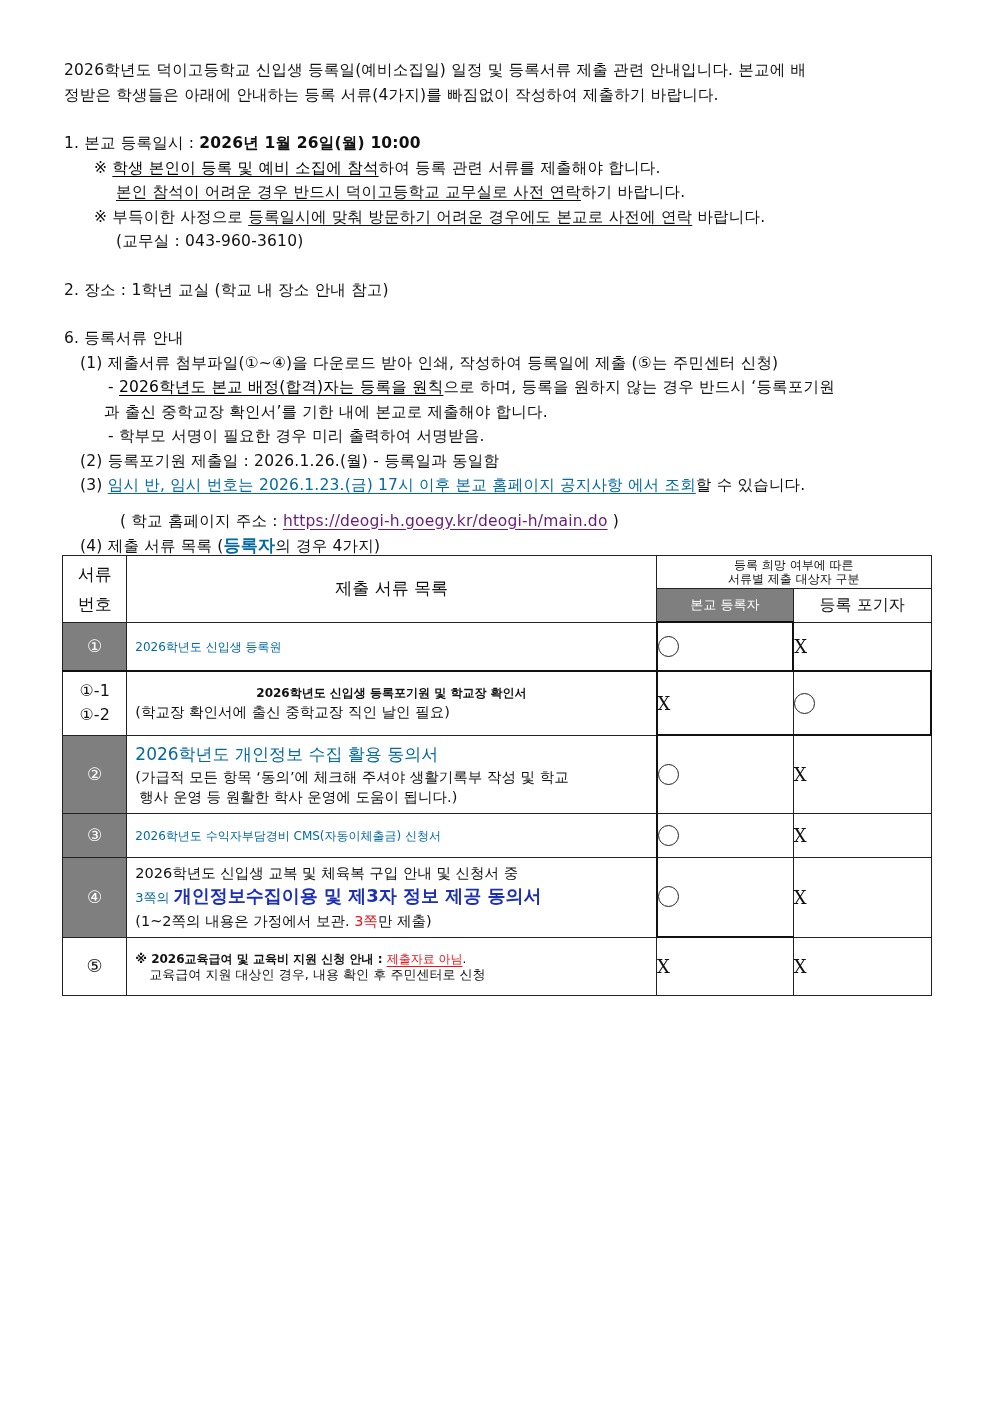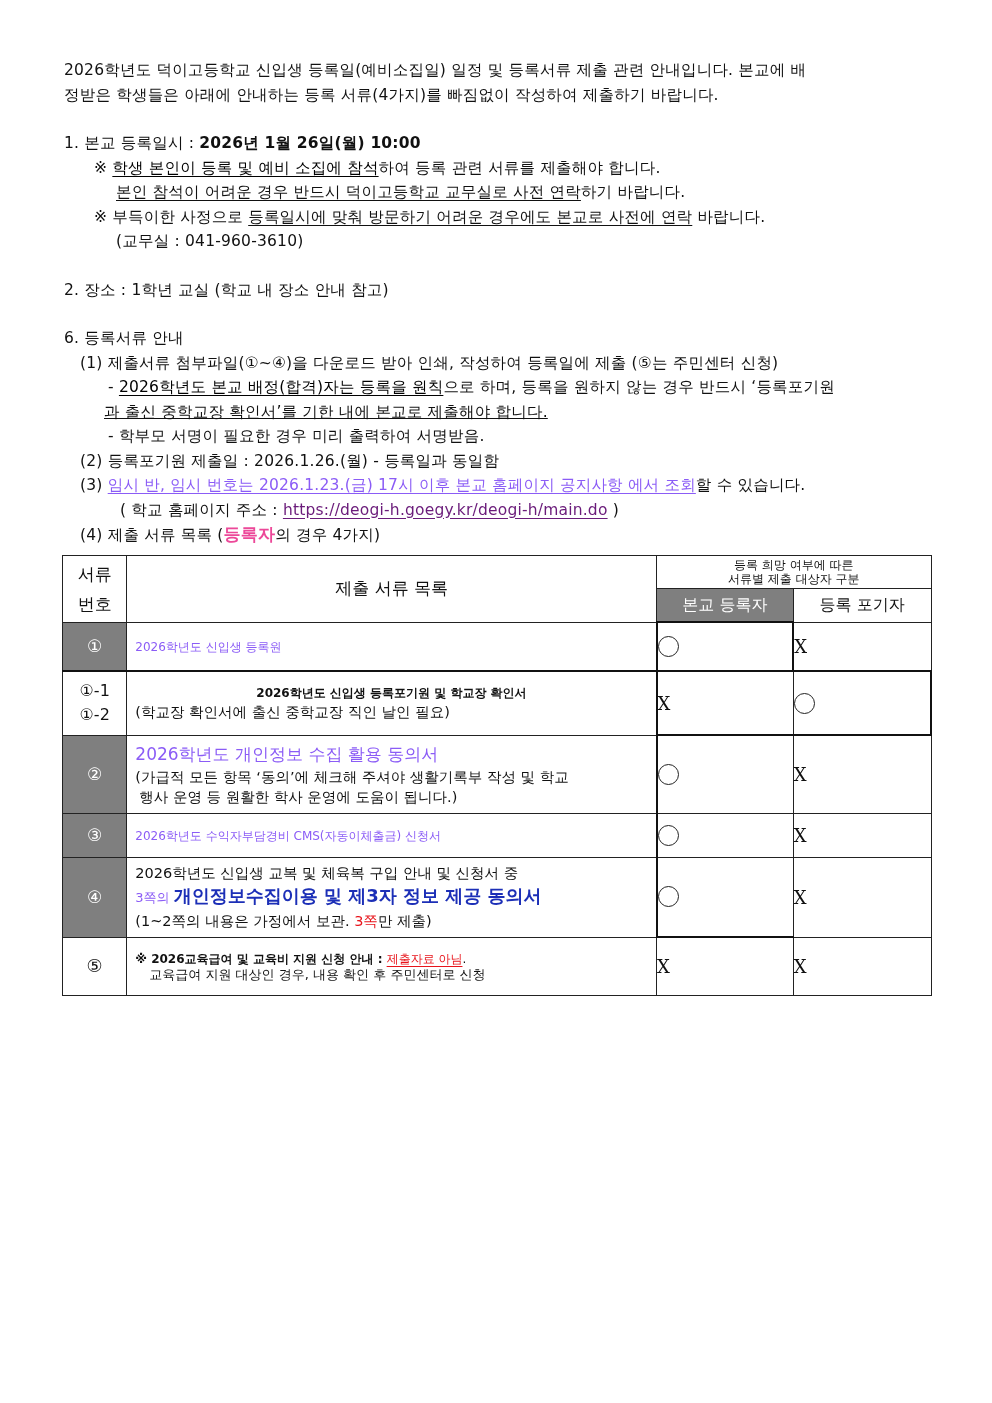--- a/index.html
+++ b/index.html
@@ -3,41 +3,41 @@
 <meta charset="utf-8">
 <style>
   html, body { margin:0; padding:0; background:#ffffff; }
   body { width:992px; height:1403px; position:relative; font-family:"DejaVu Sans", "Liberation Sans", sans-serif; color:#111; }
   .page { position:absolute; left:64px; top:58px; width:880px; font-size:15.5px; line-height:24.5px; letter-spacing:0.2px; }
   .p { margin:0; white-space:nowrap; }
   .indent1 { padding-left:30px; }
   .indent1b { padding-left:52px; }
   .indent2 { padding-left:16px; }
   .indent3 { padding-left:44px; }
-  .indent3b { padding-left:40px;text-decoration:underline; }
-  .indent4 { padding-left:56px; }
+  .indent3b { padding-left:40px; }
+  .indent4 { padding-left:56px;margin-top:11px; }
   .gap { height:24px; }
   .red { color:#000000; font-weight:normal; }
   .redn { color:#e8141b; }
   .u { text-decoration:underline; text-underline-offset:3px; }
-  .blue { color:#8b5cf6; }
-  .blue-b { color:#ec4899; font-weight:bold; }
+  .blue { color:#0369a1; }
+  .blue-b { color:#0369a1; font-weight:bold; }
   .link { color:#6a1b7a; text-decoration:underline; text-underline-offset:3px; }
   .bold { font-weight:bold;text-align:center; }
 
   table.docs { position:absolute; left:62px; top:555px; width:870px; border-collapse:collapse; font-size:15.5px; table-layout:fixed; }
   table.docs td { border:1px solid #222; padding:0; vertical-align:middle; }
   .c-num { width:64px; text-align:center; }
   .c-doc { width:527px; }
   .c-a { width:136px; text-align:center; }
   .c-b { width:137px; text-align:center; }
   .hdr-num { text-align:center; line-height:30px; font-size:17px; }
   .hdr-doc { text-align:center; font-size:17px; }
   .hdr-group { text-align:center; font-size:12px; line-height:14px; padding:2px 0 !important; }
-  .hdr-a { background:#7f7f7f; color:#fff; text-align:center; font-size:16px; height:32px;margin-top:34px; }
+  .hdr-a { background:#7f7f7f; color:#fff; text-align:center; font-size:13px; height:32px;margin-top:34px; }
   .hdr-b { text-align:center; font-size:16px; height:32px; }
   .num-dark { background:#7f7f7f; color:#fff; font-size:17px; }
   .num-light { font-size:16px; line-height:24px; }
   .doc-cell { padding:4px 8px !important; }
   .doc-main { font-size:12px; }
   .doc-sub { font-size:14.5px; line-height:20px; }
   .doc-sub2 { font-size:13px; line-height:14px; padding-left:14px; }
   .mark { font-family:"DejaVu Serif", "Liberation Serif", serif; font-size:18px; }
   .circle { display:inline-block; width:19px; height:19px; border:1.3px solid #222; border-radius:50%; vertical-align:middle; }
   .thick-l { border-left:2px solid #111 !important; }
@@ -51,21 +51,21 @@
 
 <div class="page">
   <p class="p">2026학년도 덕이고등학교 신입생 등록일(예비소집일) 일정 및 등록서류 제출 관련 안내입니다. 본교에 배</p>
   <p class="p">정받은 학생들은 아래에 안내하는 등록 서류(4가지)를 빠짐없이 작성하여 제출하기 바랍니다.</p>
   <div class="gap"></div>
 
   <p class="p"><span>1. 본교 등록일시 : </span><span class="bold">2026년 1월 26일(월) 10:00</span></p>
   <p class="p indent1"><span>※ </span><span class="red u">학생 본인이 등록 및 예비 소집에 참석</span><span>하여 등록 관련 서류를 제출해야 합니다.</span></p>
   <p class="p indent1b"><span class="u">본인 참석이 어려운 경우 반드시 덕이고등학교 교무실로 사전 연락</span><span>하기 바랍니다.</span></p>
   <p class="p indent1"><span>※ </span><span>부득이한 사정으로 </span><span class="u">등록일시에 맞춰 방문하기 어려운 경우에도 본교로 사전에 연락</span><span> 바랍니다.</span></p>
-  <p class="p indent1b">(교무실 : 041-960-3610)</p>
+  <p class="p indent1b">(교무실 : 043-960-3610)</p>
   <div class="gap"></div>
 
   <p class="p">2. 장소 : 1학년 교실 (학교 내 장소 안내 참고)</p>
   <div class="gap"></div>
 
   <p class="p">6. 등록서류 안내</p>
   <p class="p indent2">(1) 제출서류 첨부파일(①~④)을 다운로드 받아 인쇄, 작성하여 등록일에 제출 (⑤는 주민센터 신청)</p>
   <p class="p indent3"><span>- </span><span class="red u">2026학년도 본교 배정(합격)자는 등록을 원칙</span><span>으로 하며, 등록을 원하지 않는 경우 반드시 ‘등록포기원</span></p>
   <p class="p indent3b">과 출신 중학교장 확인서’를 기한 내에 본교로 제출해야 합니다.</p>
   <p class="p indent3">- 학부모 서명이 필요한 경우 미리 출력하여 서명받음.</p>

